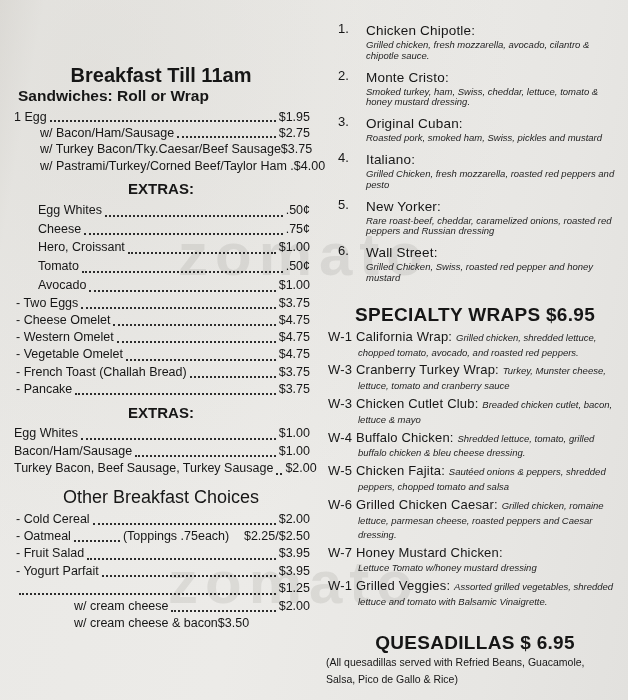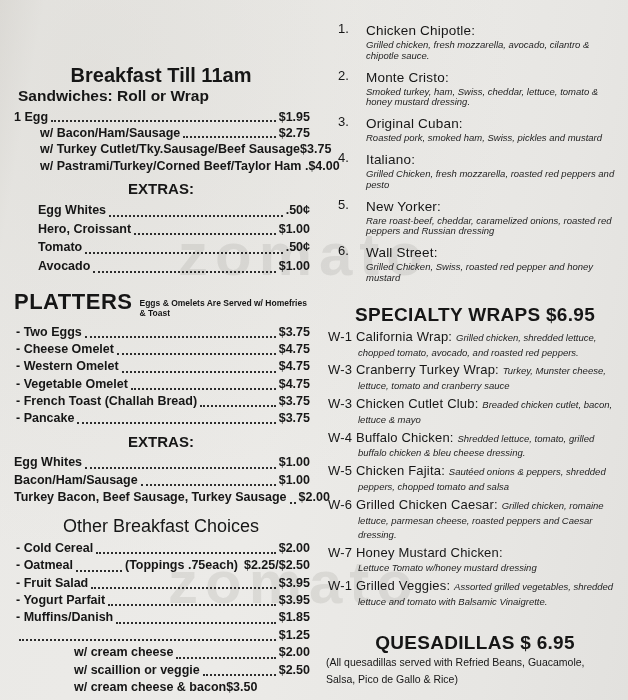--- a/index.html
+++ b/index.html
@@ -15,21 +15,21 @@
     position:absolute;font-weight:bold;font-size:60px;letter-spacing:7px;
     color:#85847e;opacity:.16;user-select:none;white-space:nowrap;
   }
   .wm1{left:178px;top:220px;}
   .wm2{left:168px;top:548px;}
 
   
   .col-left{position:absolute;left:10px;top:64px;width:302px;}
   .h-breakfast{font-size:20px;line-height:22px;font-weight:bold;text-align:center;margin:0;}
   .h-sandwiches{font-size:15.5px;line-height:17px;font-weight:bold;margin:1px 0 5px 8px;}
-  .row{display:flex;align-items:flex-end;font-size:12.5px;line-height:16.2px;padding:0 2px 0 4px;font-weight:bold;}
+  .row{display:flex;align-items:flex-end;font-size:12.5px;line-height:16.2px;padding:0 2px 0 4px;}
   .row .label{white-space:nowrap;}
   .row .price{white-space:nowrap;}
   .leader{flex:1;border-bottom:2px dotted #2c2c2c;margin:0 3px 3px 3px;min-width:6px;}
   .leader.fixed{flex:0 0 46px;}
   .grow{flex:1;}
   .row.ind{padding-left:30px;}
   .row.between{justify-content:space-between;}
   .h-extras{font-size:15px;line-height:17px;font-weight:bold;text-align:center;margin:6px 0 4px;}
   .extras-block .row{padding-left:28px;line-height:18.8px;}
   .platters-head{display:flex;align-items:baseline;margin:14px 0 3px;padding-left:4px;}
@@ -75,57 +75,58 @@
         <span class="label">1 Egg</span>
         <span class="leader"></span>
         <span class="price">$1.95</span>
       </div>
       <div class="row ind">
         <span class="label">w/ Bacon/Ham/Sausage</span>
         <span class="leader"></span>
         <span class="price">$2.75</span>
       </div>
       <div class="row ind between">
-        <span class="label">w/ Turkey Cutlet/Tky.Sausage/Beef Sausage</span>
+        <span class="label">w/ Turkey Bacon/Tky.Caesar/Beef Sausage</span>
         <span class="price">$3.75</span>
       </div>
       <div class="row ind between">
         <span class="label">w/ Pastrami/Turkey/Corned Beef/Taylor Ham .</span>
         <span class="price">$4.00</span>
       </div>
     </div>
 
     <div class="h-extras">EXTRAS:</div>
     <div class="extras-block">
       <div class="row">
         <span class="label">Egg Whites</span>
         <span class="leader"></span>
         <span class="price">.50¢</span>
       </div>
       <div class="row">
+        <span class="label">Cheese</span>
+        <span class="leader"></span>
+        <span class="price">.75¢</span>
+      </div>
+      <div class="row">
         <span class="label">Hero, Croissant</span>
         <span class="leader"></span>
         <span class="price">$1.00</span>
       </div>
       <div class="row">
         <span class="label">Tomato</span>
         <span class="leader"></span>
         <span class="price">.50¢</span>
       </div>
       <div class="row">
         <span class="label">Avocado</span>
         <span class="leader"></span>
         <span class="price">$1.00</span>
       </div>
     </div>
 
-    <div class="platters-head">
-      <span class="h-platters">PLATTERS</span>
-      <span class="platters-note">Eggs &amp; Omelets Are Served w/ Homefries &amp; Toast</span>
-    </div>
     <div class="platter-rows">
       <div class="row">
         <span class="label">- Two Eggs</span>
         <span class="leader"></span>
         <span class="price">$3.75</span>
       </div>
       <div class="row">
         <span class="label">- Cheese Omelet</span>
         <span class="leader"></span>
         <span class="price">$4.75</span>
@@ -189,37 +190,27 @@
         <span class="label">- Fruit Salad</span>
         <span class="leader"></span>
         <span class="price">$3.95</span>
       </div>
       <div class="row">
         <span class="label">- Yogurt Parfait</span>
         <span class="leader"></span>
         <span class="price">$3.95</span>
       </div>
       <div class="row">
-        <span class="label">- Muffins/Danish</span>
-        <span class="leader"></span>
-        <span class="price">$1.85</span>
-      </div>
-      <div class="row">
         <span class="leader"></span>
         <span class="price">$1.25</span>
       </div>
       <div class="row sub">
         <span class="label">w/ cream cheese</span>
         <span class="leader"></span>
         <span class="price">$2.00</span>
-      </div>
-      <div class="row sub">
-        <span class="label">w/ scaillion or veggie</span>
-        <span class="leader"></span>
-        <span class="price">$2.50</span>
       </div>
       <div class="row sub">
         <span class="label">w/ cream cheese &amp; bacon</span>
 
         <span class="price">$3.50</span>
       </div>
 
     </div>
   </div>
 

